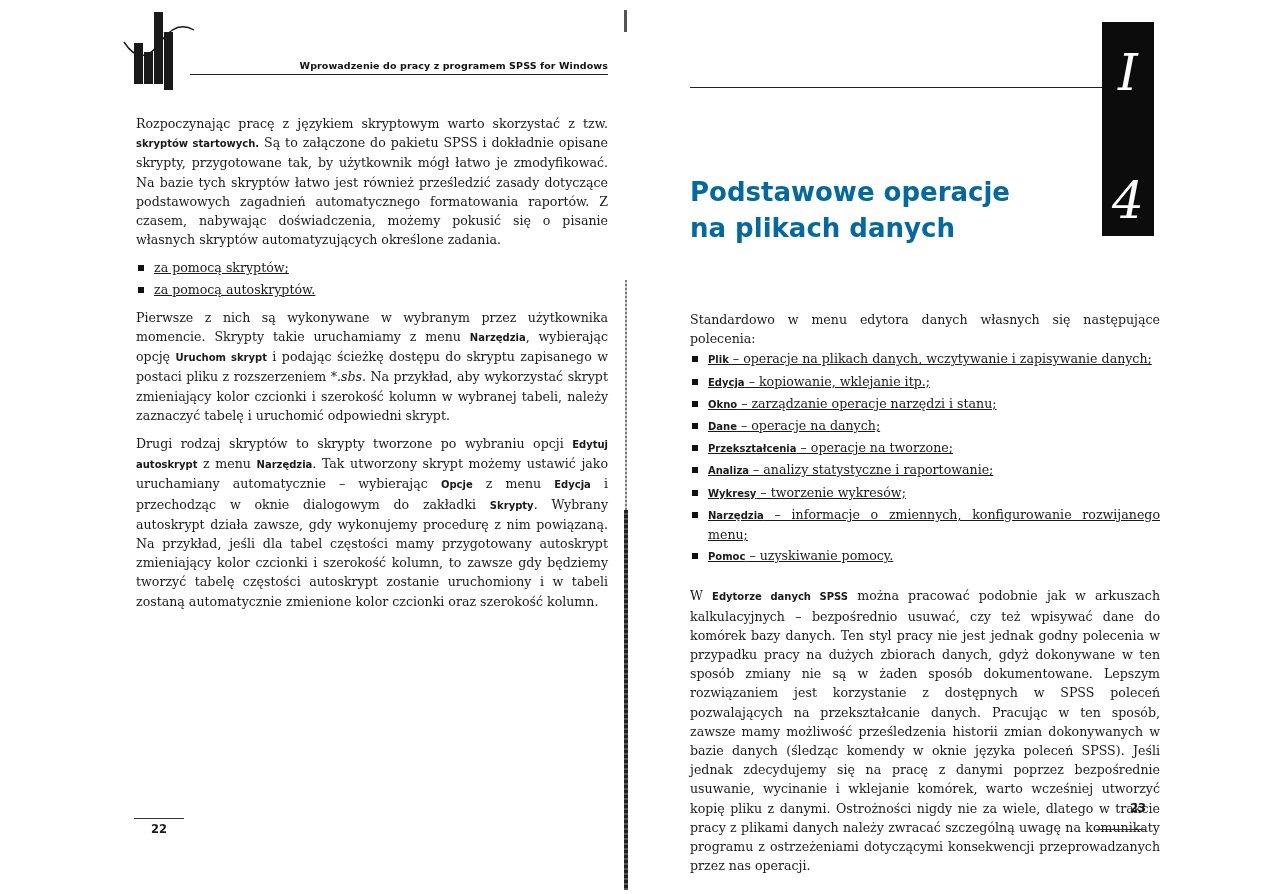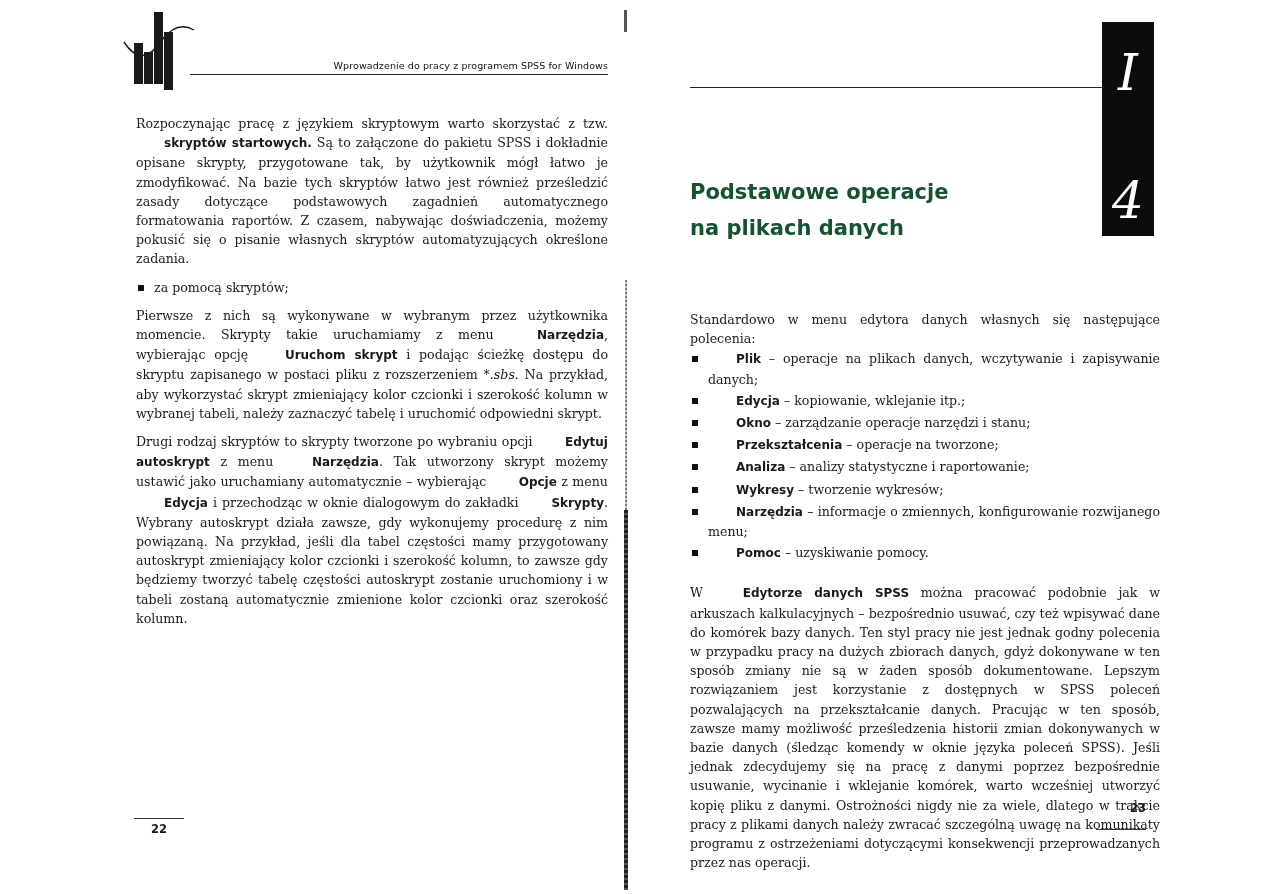--- a/index.html
+++ b/index.html
@@ -8,57 +8,58 @@
   .page-left { left:0; width:630px; }
   .page-right { left:632px; width:630px; }
   .spine { position:absolute; left:622px; top:0; width:8px; height:894px; }
   .spine .s1 { position:absolute; left:2px; top:10px; width:3px; height:22px; background:#555; }
   .spine .s2 { position:absolute; left:3px; top:280px; width:2px; height:230px; background:repeating-linear-gradient(#777 0 2px,#ccc 2px 4px); }
   .spine .s3 { position:absolute; left:2px; top:510px; width:4px; height:380px; background:repeating-linear-gradient(#222 0 3px,#555 3px 5px); }
 
   
   .logo { position:absolute; left:122px; top:10px; width:80px; height:80px; }
   .header-rule { position:absolute; left:190px; top:74px; width:418px; height:1px; background:#222; }
-  .running-head { position:absolute; right:22px; top:60px; font-family:"DejaVu Sans", sans-serif; font-weight:normal; font-size:9.5px; letter-spacing:0.1px; color:#111; }
+  .running-head { position:absolute; right:22px; top:60px; font-family:"DejaVu Sans", sans-serif; font-weight:bold; font-size:9.5px; letter-spacing:0.1px; color:#111; }
 
   .body-text { position:absolute; font-size:12.6px; line-height:19.2px; text-align:justify; }
   .body-text p { margin:0 0 9px 0; }
-  .sans { font-family:"DejaVu Sans", sans-serif; font-weight:bold; font-size:12px;margin-left:28px; }
+  .sans { font-family:"DejaVu Sans", sans-serif; font-weight:bold; font-size:10px; }
   .bullets { list-style:none; margin:0 0 9px 0; padding:0; }
-  .bullets li { position:relative; padding-left:18px; margin-bottom:2px; }
+  .bullets li { position:relative; padding-left:18px; margin-bottom:2px;text-decoration:underline; }
   .bullets li::before { content:""; position:absolute; left:2px; top:7px; width:6px; height:6px; background:#111; }
 
   .folio { position:absolute; font-family:"DejaVu Sans", sans-serif; font-weight:bold; font-size:11.5px; text-align:center; width:50px; }
   .folio-rule { position:absolute; height:1px; background:#333; width:50px; }
 
   
   .chap-rule { position:absolute; left:58px; top:87px; width:412px; height:1px; background:#222; }
   .chap-block { position:absolute; left:470px; top:22px; width:52px; height:214px; background:#0c0c0c; }
   .chap-num-top { position:absolute; left:0; top:22px; width:52px; text-align:center; color:#fff; font-family:"DejaVu Serif", serif; font-style:italic; font-size:50px; line-height:58px; }
   .chap-num-bot { position:absolute; left:0; top:150px; width:52px; text-align:center; color:#fff; font-family:"DejaVu Serif", serif; font-style:italic; font-size:50px; line-height:58px; }
-  .chap-title { position:absolute; left:58px; top:174px; font-family:"DejaVu Sans", sans-serif; font-weight:bold; font-size:21px; line-height:36px; color:#14532d; }
+  .chap-title { position:absolute; left:58px; top:174px; font-family:"DejaVu Sans", sans-serif; font-weight:bold; font-size:26px; line-height:36px; color:#0369a1; }
 </style>
 </head>
 <body>
 
 <div class="page page-left">
   <svg class="logo" viewBox="0 0 80 80">
     <rect x="12" y="33" width="9" height="41" fill="#1a1a1a"></rect>
     <rect x="22" y="42" width="9" height="32" fill="#1a1a1a"></rect>
     <rect x="32" y="2" width="9" height="72" fill="#1a1a1a"></rect>
     <rect x="42" y="22" width="9" height="58" fill="#1a1a1a"></rect>
     <path d="M2 32 Q20 60 40 30 Q55 10 72 20" stroke="#1a1a1a" stroke-width="1.4" fill="none"></path>
   </svg>
   <div class="header-rule"></div>
   <div class="running-head">Wprowadzenie do pracy z programem SPSS for Windows</div>
 
   <div class="body-text" style="left:136px; top:114px; width:472px;">
     <p><span>Rozpoczynając pracę z językiem skryptowym warto skorzystać z tzw. </span><span class="sans">skryptów startowych.</span><span> Są to załączone do pakietu SPSS i dokładnie opisane skrypty, przygotowane tak, by użytkownik mógł łatwo je zmodyfikować. Na bazie tych skryptów łatwo jest również prześledzić zasady dotyczące podstawowych zagadnień automatycznego formatowania raportów. Z czasem, nabywając doświadczenia, możemy pokusić się o pisanie własnych skryptów automatyzujących określone zadania.</span></p>
     <ul class="bullets">
       <li>za pomocą skryptów;</li>
+      <li>za pomocą autoskryptów.</li>
     </ul>
     <p><span>Pierwsze z nich są wykonywane w wybranym przez użytkownika momencie. Skrypty takie uruchamiamy z menu </span><span class="sans">Narzędzia</span><span>, wybierając opcję </span><span class="sans">Uruchom skrypt</span><span> i podając ścieżkę dostępu do skryptu zapisanego w postaci pliku z rozszerzeniem </span><i>*.sbs</i><span>. Na przykład, aby wykorzystać skrypt zmieniający kolor czcionki i szerokość kolumn w wybranej tabeli, należy zaznaczyć tabelę i uruchomić odpowiedni skrypt.</span></p>
     <p><span>Drugi rodzaj skryptów to skrypty tworzone po wybraniu opcji </span><span class="sans">Edytuj autoskrypt</span><span> z menu </span><span class="sans">Narzędzia</span><span>. Tak utworzony skrypt możemy ustawić jako uruchamiany automatycznie – wybierając </span><span class="sans">Opcje</span><span> z menu </span><span class="sans">Edycja</span><span> i przechodząc w oknie dialogowym do zakładki </span><span class="sans">Skrypty</span><span>. Wybrany autoskrypt działa zawsze, gdy wykonujemy procedurę z nim powiązaną. Na przykład, jeśli dla tabel częstości mamy przygotowany autoskrypt zmieniający kolor czcionki i szerokość kolumn, to zawsze gdy będziemy tworzyć tabelę częstości autoskrypt zostanie uruchomiony i w tabeli zostaną automatycznie zmienione kolor czcionki oraz szerokość kolumn.</span></p>
   </div>
 
   <div class="folio-rule" style="left:134px; top:818px;"></div>
   <div class="folio" style="left:134px; top:822px;">22</div>
 </div>
 
 <div class="spine">
@@ -77,20 +78,21 @@
     <div>Podstawowe operacje</div>
     <div>na plikach danych</div>
   </div>
 
   <div class="body-text" style="left:58px; top:310px; width:470px;">
     <p style="margin-bottom:1px;">Standardowo w menu edytora danych własnych się następujące polecenia:</p>
     <ul class="bullets" style="margin-bottom:20px;">
       <li><span class="sans">Plik</span><span> – operacje na plikach danych, wczytywanie i zapisywanie danych;</span></li>
       <li><span class="sans">Edycja</span><span> – kopiowanie, wklejanie itp.;</span></li>
       <li><span class="sans">Okno</span><span> – zarządzanie operacje narzędzi i stanu;</span></li>
+      <li><span class="sans">Dane</span><span> – operacje na danych;</span></li>
       <li><span class="sans">Przekształcenia</span><span> – operacje na tworzone;</span></li>
       <li><span class="sans">Analiza</span><span> – analizy statystyczne i raportowanie;</span></li>
       <li><span class="sans">Wykresy</span><span> – tworzenie wykresów;</span></li>
       <li><span class="sans">Narzędzia</span><span> – informacje o zmiennych, konfigurowanie rozwijanego menu;</span></li>
       <li><span class="sans">Pomoc</span><span> – uzyskiwanie pomocy.</span></li>
     </ul>
     <p><span>W </span><span class="sans">Edytorze danych SPSS</span><span> można pracować podobnie jak w arkuszach kalkulacyjnych – bezpośrednio usuwać, czy też wpisywać dane do komórek bazy danych. Ten styl pracy nie jest jednak godny polecenia w przypadku pracy na dużych zbiorach danych, gdyż dokonywane w ten sposób zmiany nie są w żaden sposób dokumentowane. Lepszym rozwiązaniem jest korzystanie z dostępnych w SPSS poleceń pozwalających na przekształcanie danych. Pracując w ten sposób, zawsze mamy możliwość prześledzenia historii zmian dokonywanych w bazie danych (śledząc komendy w oknie języka poleceń SPSS). Jeśli jednak zdecydujemy się na pracę z danymi poprzez bezpośrednie usuwanie, wycinanie i wklejanie komórek, warto wcześniej utworzyć kopię pliku z danymi. Ostrożności nigdy nie za wiele, dlatego w trakcie pracy z plikami danych należy zwracać szczególną uwagę na komunikaty programu z ostrzeżeniami dotyczącymi konsekwencji przeprowadzanych przez nas operacji.</span></p>
   </div>
 
   <div class="folio-rule" style="left:464px; top:829px;"></div>

